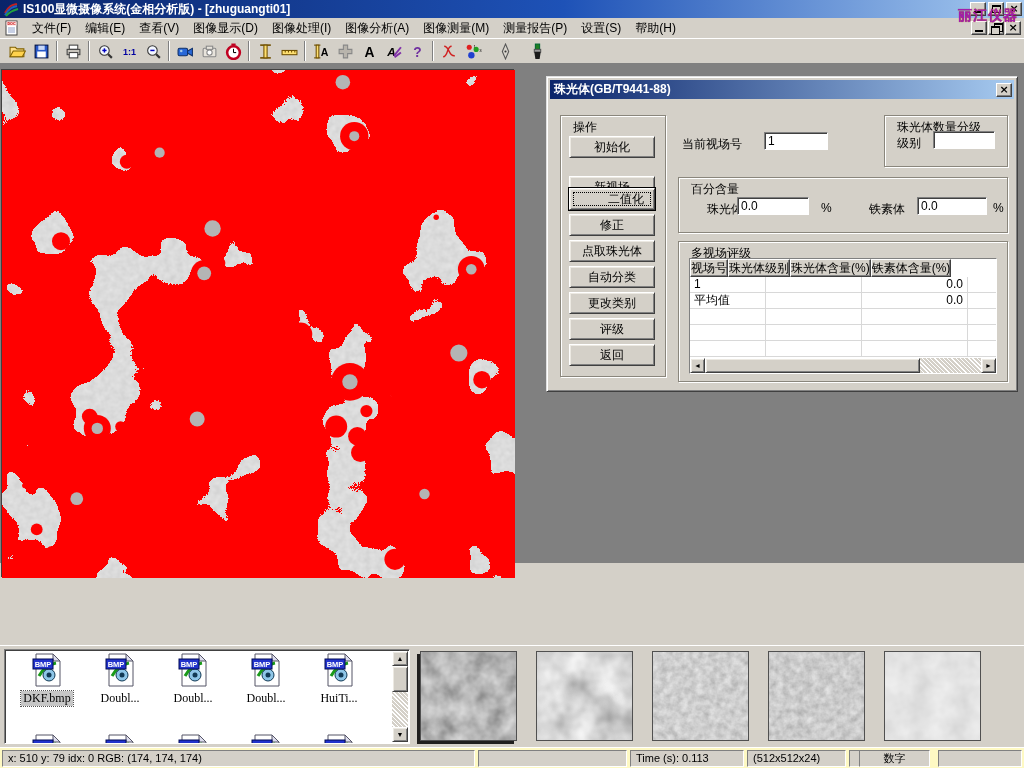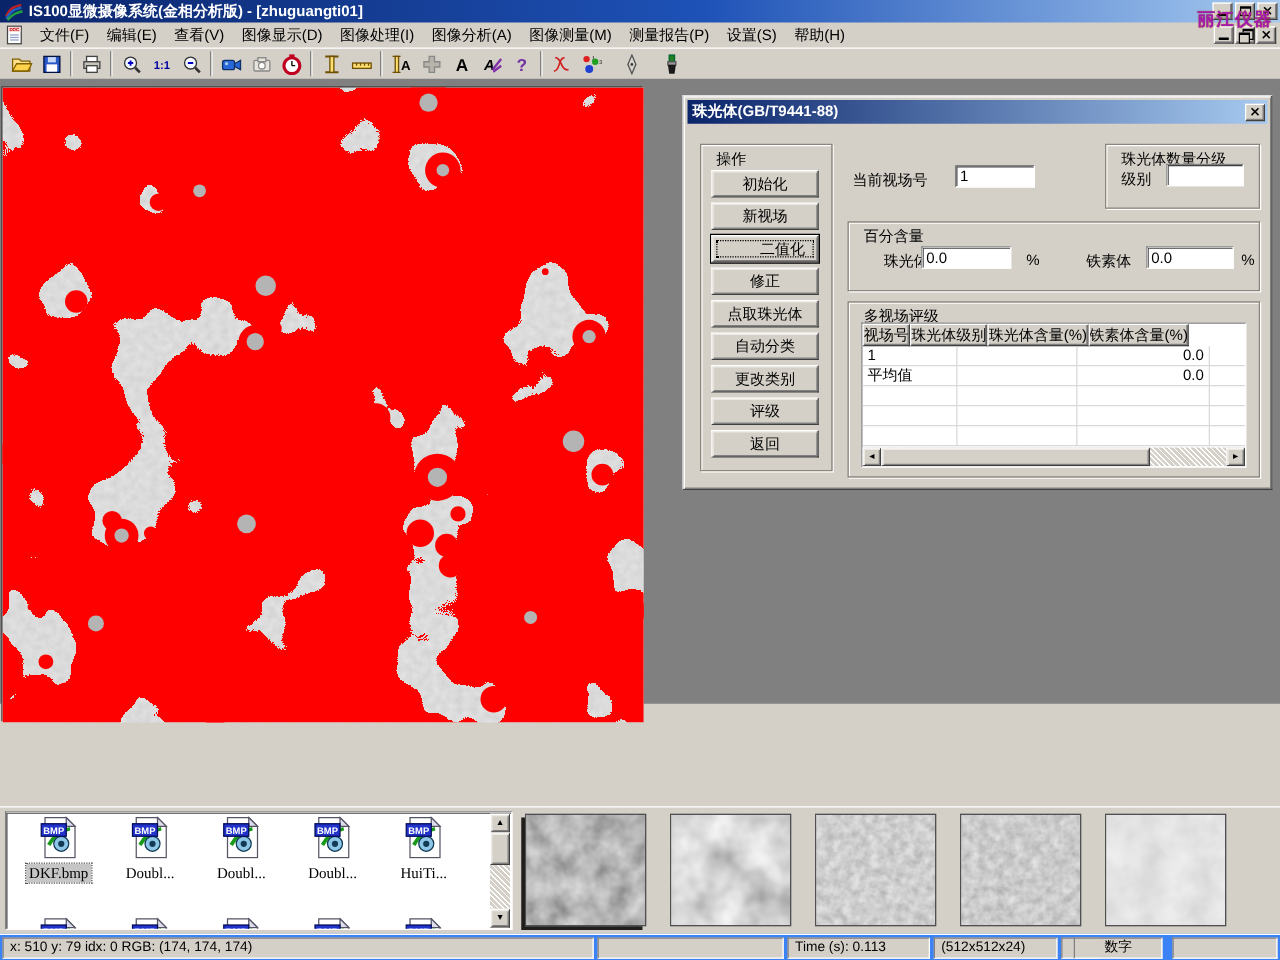--- a/index.html
+++ b/index.html
@@ -97,21 +97,21 @@
   .v-scroll { position:absolute; right:1px; top:1px; width:16px; height:91px;
     background:repeating-linear-gradient(45deg,#ffffff 0 1px,#d4d0c8 1px 3px); }
   .v-up { position:absolute; top:0; left:0; width:16px; height:15px; text-align:center; font-size:7px; line-height:13px; }
   .v-thumb { position:absolute; top:15px; left:0; width:16px; height:26px; }
   .v-down { position:absolute; bottom:0; left:0; width:16px; height:15px; text-align:center; font-size:7px; line-height:13px; }
 
   .thumb { position:absolute; top:5px; width:97px; height:90px; border:1px solid #505050; background:#999; }
   .thumb.shadowed { box-shadow:-3px 3px 0 rgba(0,0,0,0.85); }
 
   
-  .statusbar { position:absolute; left:0; top:747px; width:1024px; height:21px; background:#3b82f6;
+  .statusbar { position:absolute; left:0; top:747px; width:1024px; height:21px; background:#fef9c3;
     border-top:1px solid #ffffff; font-size:11px;padding-left:13px; }
   .sb-pane { position:absolute; top:2px; height:17px; line-height:15px; padding:0 5px; white-space:nowrap;
     background:#d4d0c8; border:1px solid; border-color:#808080 #ffffff #ffffff #808080; overflow:hidden; }
 </style>
 </head>
 <body>
 
 <div class="titlebar">
   <span class="app-icon" style="width:16px;height:16px;">
     <svg viewBox="0 0 16 16" width="16" height="16">
@@ -449,21 +449,21 @@
       <span class="dlg-close win-btn">
           <span class="g-close">×</span>
         </span>
     </div>
     <div class="dlg-body">
 
       <div class="fs" style="left:10px;top:16px;width:106px;height:262px;">
         <span class="fs-legend">操作</span>
         <div id="ops-buttons" style="position:absolute;left:0;top:0;width:100%;height:100%;">
             <div class="btn" style="left: 8px; top: 20px;">初始化</div>
-            <div class="btn" style="left: 8px; top: 46px;">新视场</div>
+            <div class="btn" style="left: 8px; top: 60px;">新视场</div>
             <div class="btn default" style="left: 8px; top: 72px;">二值化</div>
             <div class="btn" style="left: 8px; top: 98px;">修正</div>
             <div class="btn" style="left: 8px; top: 124px;">点取珠光体</div>
             <div class="btn" style="left: 8px; top: 150px;">自动分类</div>
             <div class="btn" style="left: 8px; top: 176px;">更改类别</div>
             <div class="btn" style="left: 8px; top: 202px;">评级</div>
             <div class="btn" style="left: 8px; top: 228px;">返回</div>
           </div>
       </div>
 

